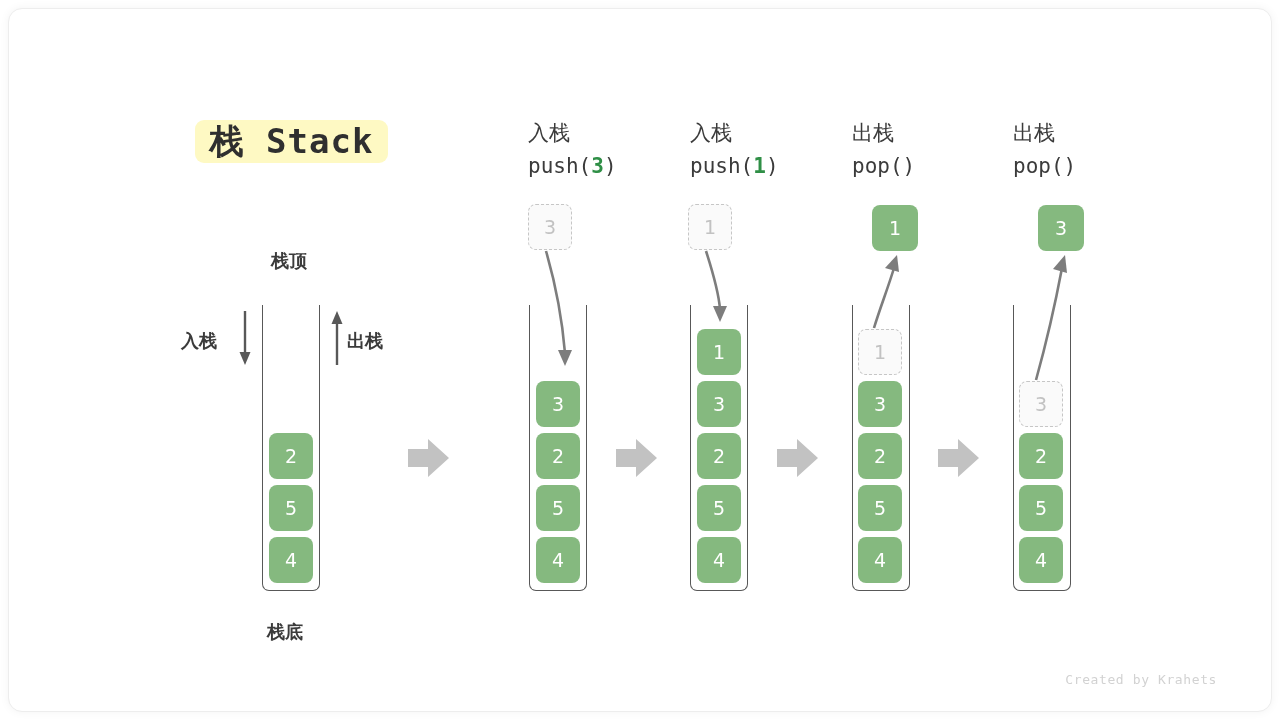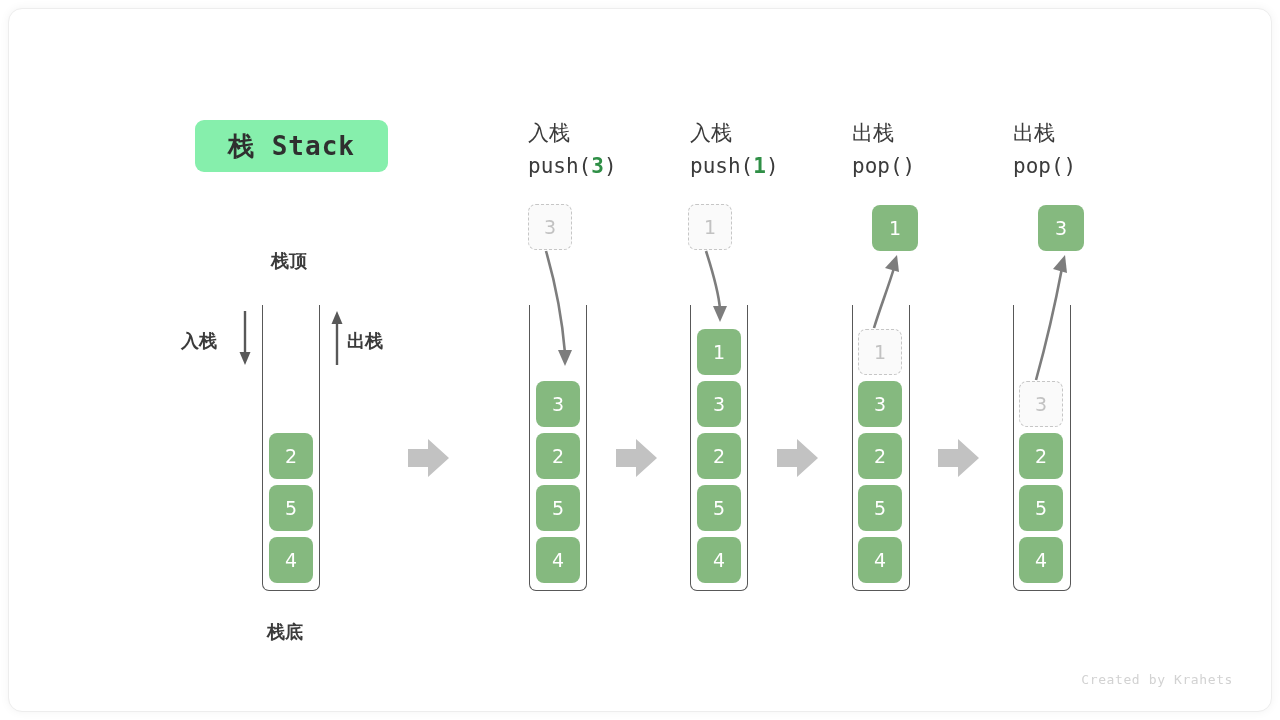--- a/index.html
+++ b/index.html
@@ -15,25 +15,25 @@
     background: #ffffff;
     border: 1px solid #ededed;
     border-radius: 14px;
     box-shadow: 0 0 10px rgba(0,0,0,0.05);
     overflow: hidden;
   }
   .abs { position: absolute; }
 
   
   #title-badge {
-    left: 186px; top: 111px; width: 193px; height: 52px;
-    background: #86efac; border-radius: 9px;
+    left: 186px; top: 111px; width: 193px; height: 43px;
+    background: #fef9c3; border-radius: 9px;
     display: flex; align-items: center; justify-content: center;
     font-family: "DejaVu Sans Mono", "Liberation Mono", monospace;
-    font-size: 26px; font-weight: bold; color: #2f2f2f;
+    font-size: 34px; font-weight: bold; color: #2f2f2f;
     letter-spacing: 1px;
   }
 
   
   .cn-label {
     font-family: "DejaVu Sans", "Liberation Sans", sans-serif;
     font-size: 18px; font-weight: bold; color: #3b3b3b;
     white-space: nowrap;
   }
   .col-head {
@@ -64,21 +64,21 @@
   .cell.solid { background: #85b97f; }
   .cell.ghost {
     background: #fafafa;
     border: 1.6px dashed #c6c6c6;
     color: #c2c2c2;
   }
   .cell.pop-out { background: #85b97f; width: 46px; height: 46px; }
 
   
   #footer {
-    right: 38px; bottom: 24px;
+    right: 54px; bottom: 24px;
     font-family: "DejaVu Sans Mono", "Liberation Mono", monospace;
     font-size: 13px; color: #d2d2d2; letter-spacing: 0.6px;
   }
   svg { overflow: visible; }
 </style>
 </head>
 <body>
 
 <div id="card">
 

